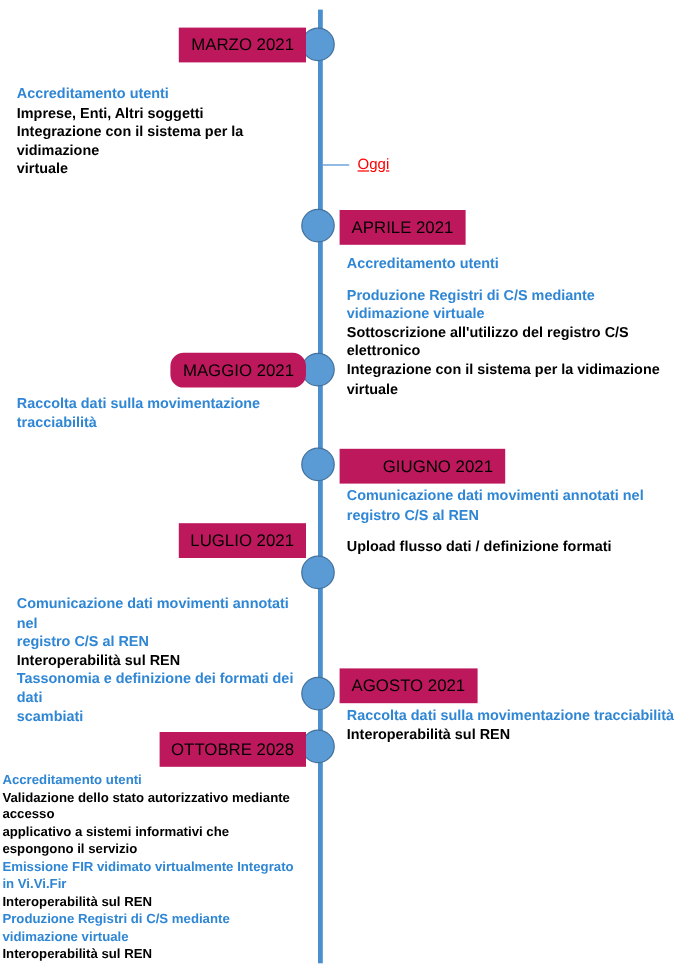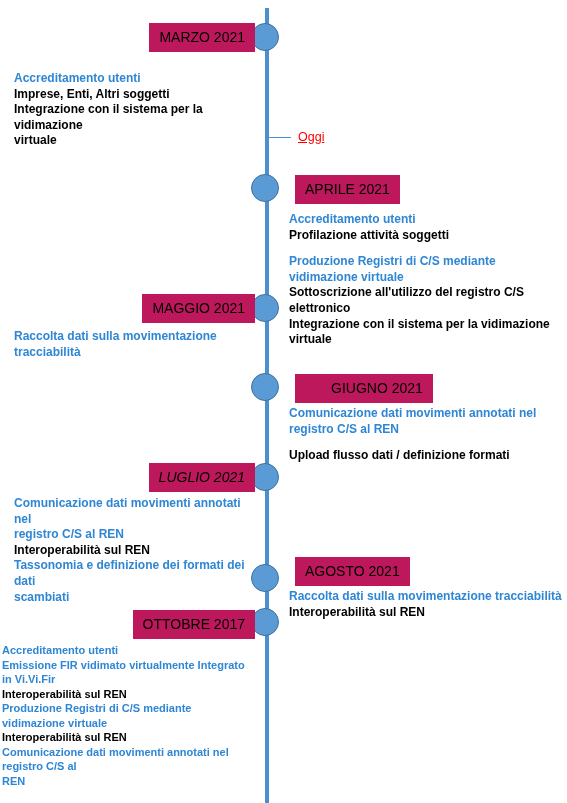--- a/index.html
+++ b/index.html
@@ -49,21 +49,20 @@
     box-sizing: border-box;
     white-space: nowrap;
   }
   .month-badge.left {
     text-align: right;
     right: 312px; 
   }
   .month-badge.right {
     left: 283px;
     text-align: left;
-    margin-left: 12px;
   }
 
   
   #today-marker {
     position: absolute;
     left: 269px;
     top: 131px;
     display: flex;
     align-items: center;
   }
@@ -124,70 +123,71 @@
         <div class="desc-line detail">Imprese, Enti, Altri soggetti</div>
         <div class="desc-line detail">Integrazione con il sistema per la vidimazione
 virtuale</div>
       </div>
     </div>
     <div class="timeline-node" style="top: 174px;"></div>
     <div class="month-badge right" style="top: 175px;">APRILE 2021</div>
     <div class="desc-block right" id="block-aprile" style="top: 212px; left: 289px; width: 275px;">
       <div class="desc-group">
         <div class="desc-line heading">Accreditamento utenti</div>
-        <div class="desc-line detail">Profilazione attività soggetti</div>
       </div>
       <div class="desc-group">
         <div class="desc-line heading">Produzione Registri di C/S mediante vidimazione virtuale</div>
         <div class="desc-line detail">Sottoscrizione all'utilizzo del registro C/S elettronico</div>
         <div class="desc-line detail">Integrazione con il sistema per la vidimazione virtuale</div>
       </div>
     </div>
     <div class="timeline-node" style="top: 294px;"></div>
-    <div class="month-badge left" style="top: 294px;">MAGGIO 2021</div>
+    <div class="month-badge left" style="top: 294px; border-radius: 11px;">MAGGIO 2021</div>
     <div class="desc-block left" id="block-maggio" style="top: 329px; left: 14px; width: 245px;">
       <div class="desc-group">
         <div class="desc-line heading">Raccolta dati sulla movimentazione tracciabilità</div>
       </div>
     </div>
     <div class="timeline-node" style="top: 373px;"></div>
     <div class="month-badge right" style="top: 374px; padding-left: 36px;">GIUGNO 2021</div>
     <div class="desc-block right" id="block-giugno" style="top: 406px; left: 289px; width: 275px;">
       <div class="desc-group">
         <div class="desc-line heading">Comunicazione dati movimenti annotati nel
 registro C/S al REN</div>
       </div>
       <div class="desc-group">
         <div class="desc-line detail">Upload flusso dati / definizione formati</div>
       </div>
     </div>
     <div class="timeline-node" style="top: 463px;"></div>
-    <div class="month-badge left" style="top: 463px; font-style: italic;">LUGLIO 2021</div>
+    <div class="month-badge left" style="top: 436px;">LUGLIO 2021</div>
     <div class="desc-block left" id="block-luglio" style="top: 496px; left: 14px; width: 245px;">
       <div class="desc-group">
         <div class="desc-line heading">Comunicazione dati movimenti annotati nel
 registro C/S al REN</div>
         <div class="desc-line detail">Interoperabilità sul REN</div>
         <div class="desc-line heading">Tassonomia e definizione dei formati dei dati
 scambiati</div>
       </div>
     </div>
     <div class="timeline-node" style="top: 564px;"></div>
     <div class="month-badge right" style="top: 557px;">AGOSTO 2021</div>
     <div class="desc-block right" id="block-agosto" style="top: 589px; left: 289px; width: 275px;">
       <div class="desc-group">
         <div class="desc-line heading">Raccolta dati sulla movimentazione tracciabilità</div>
         <div class="desc-line detail">Interoperabilità sul REN</div>
       </div>
     </div>
     <div class="timeline-node" style="top: 608px;"></div>
-    <div class="month-badge left" style="top: 610px;">OTTOBRE 2017</div>
+    <div class="month-badge left" style="top: 610px;">OTTOBRE 2028</div>
     <div class="desc-block left" id="block-ottobre" style="top: 643px; left: 2px; width: 250px;">
       <div class="desc-group">
         <div class="desc-line heading">Accreditamento utenti</div>
+        <div class="desc-line detail">Validazione dello stato autorizzativo mediante accesso
+applicativo a sistemi informativi che espongono il servizio</div>
         <div class="desc-line heading">Emissione FIR vidimato virtualmente Integrato in Vi.Vi.Fir</div>
         <div class="desc-line detail">Interoperabilità sul REN</div>
         <div class="desc-line heading">Produzione Registri di C/S mediante vidimazione virtuale</div>
         <div class="desc-line detail">Interoperabilità sul REN</div>
         <div class="desc-line heading">Comunicazione dati movimenti annotati nel registro C/S al
 REN</div>
       </div>
     </div>
   </div>
 

